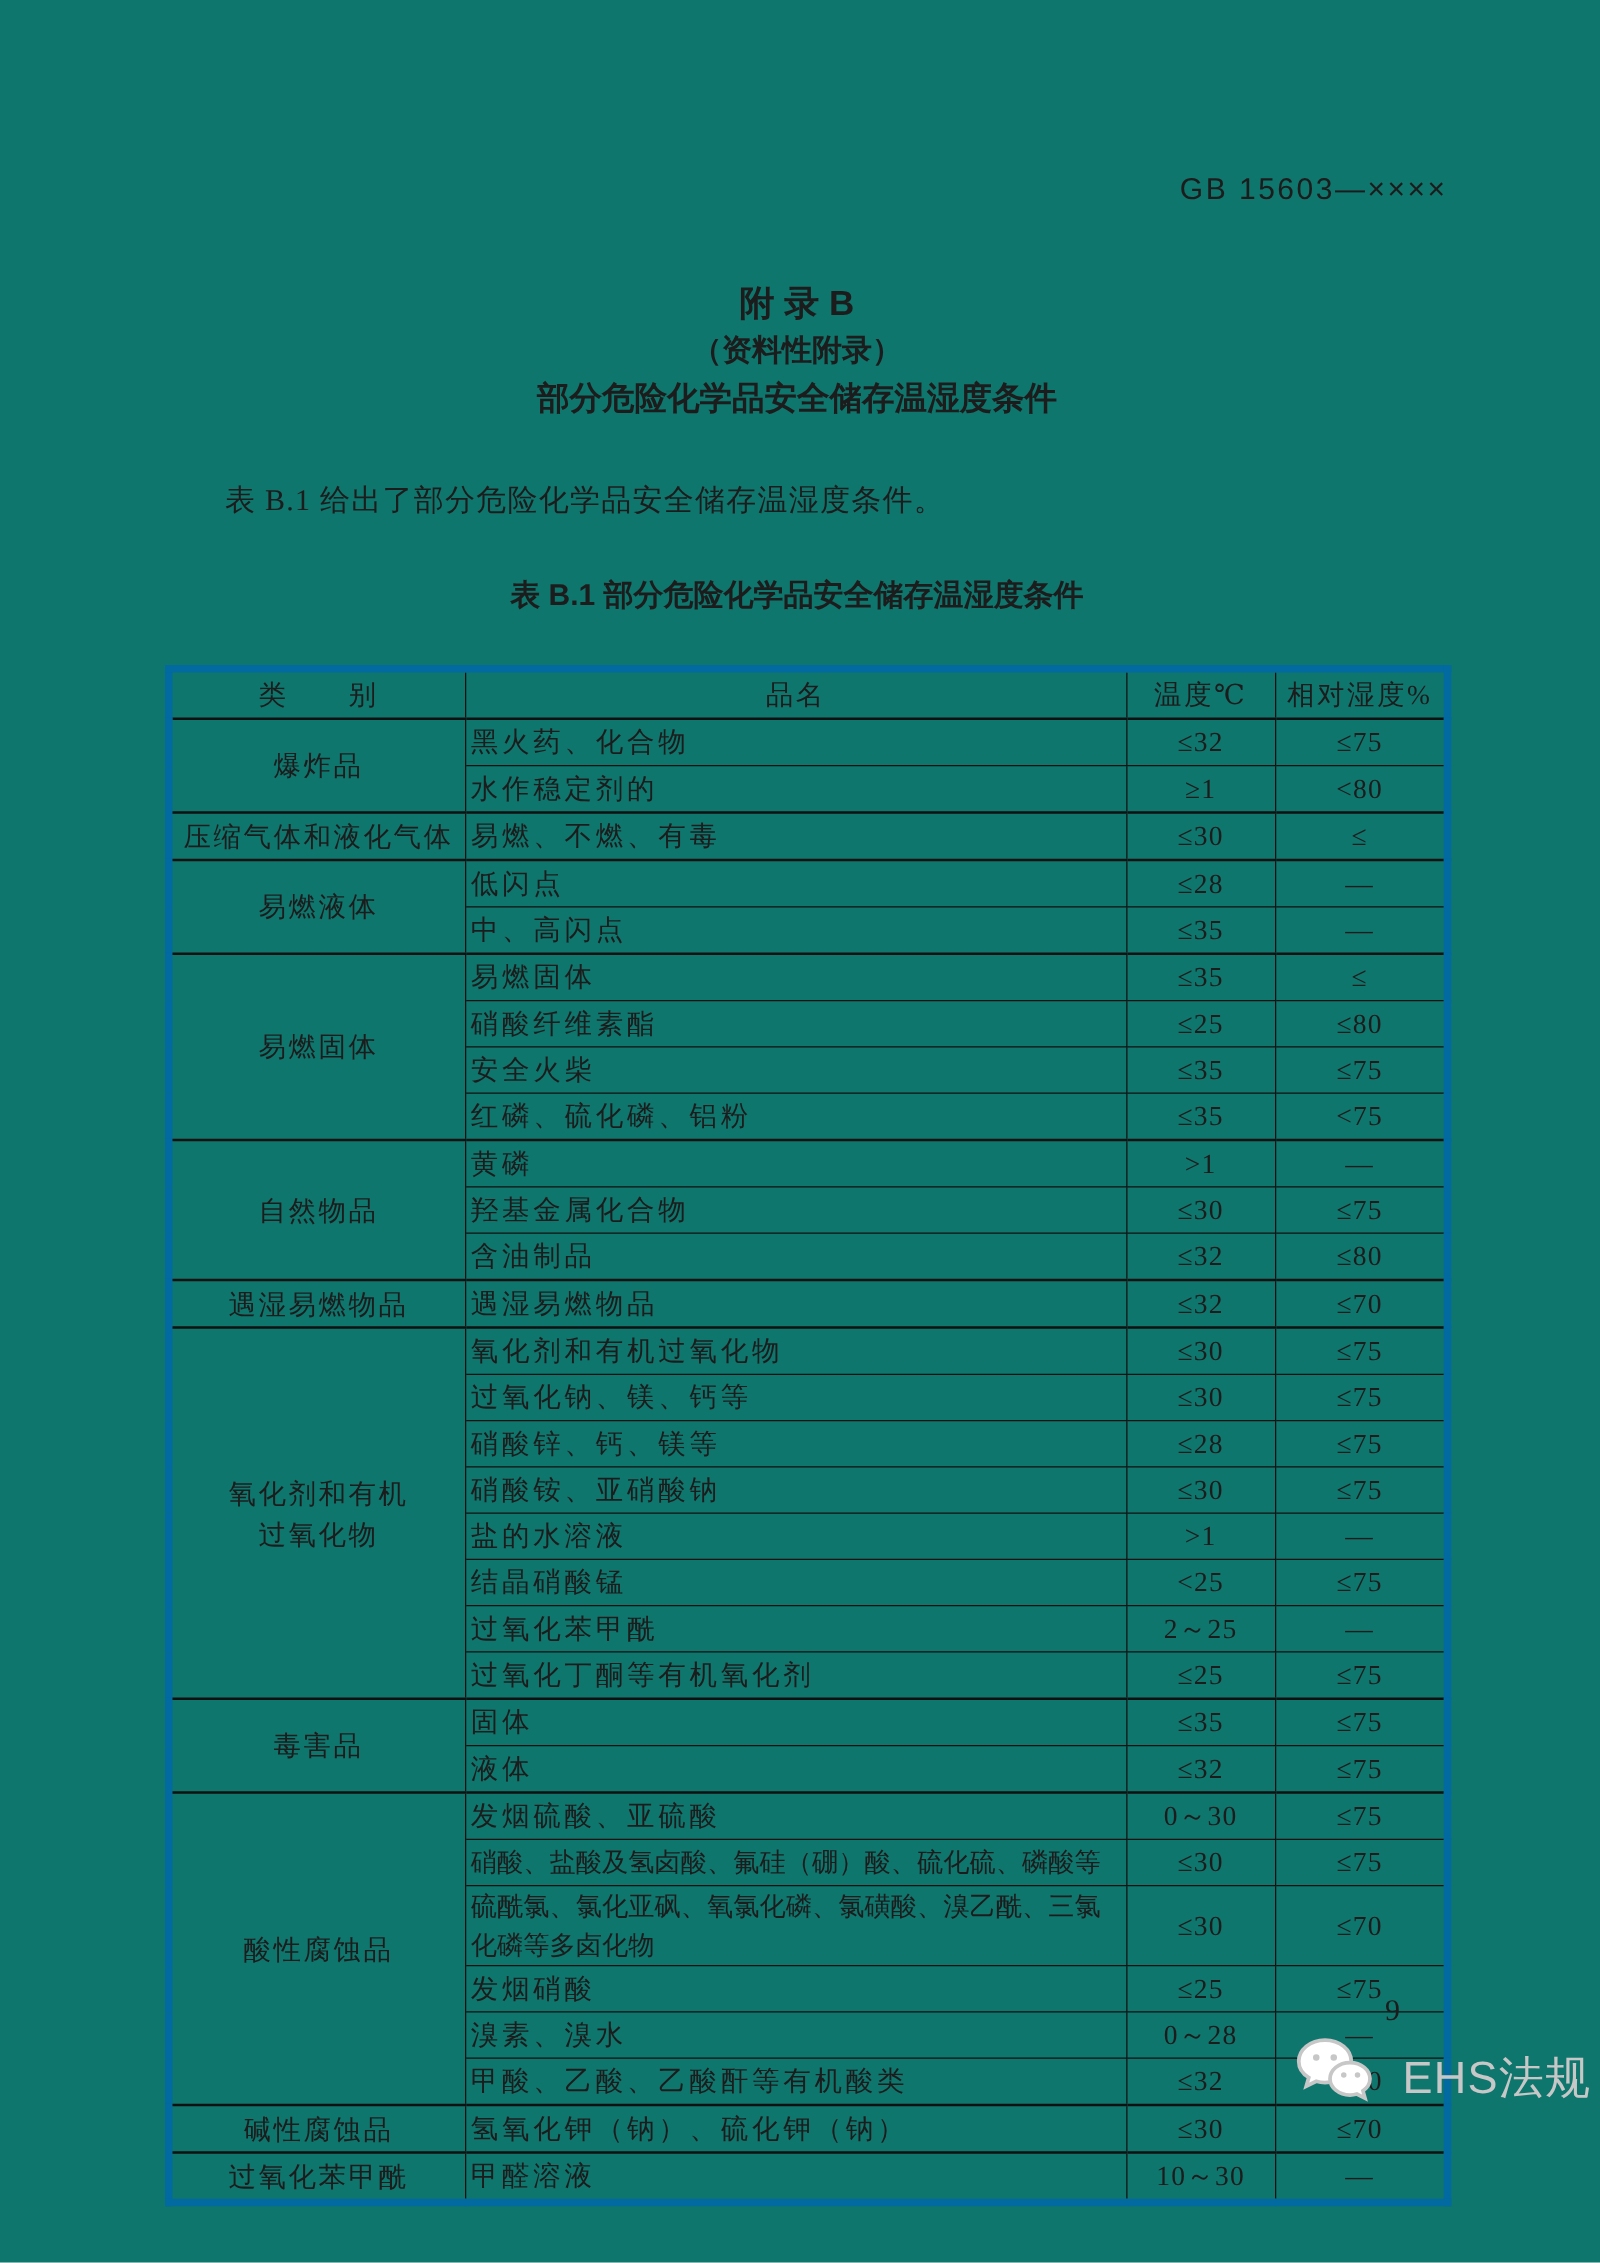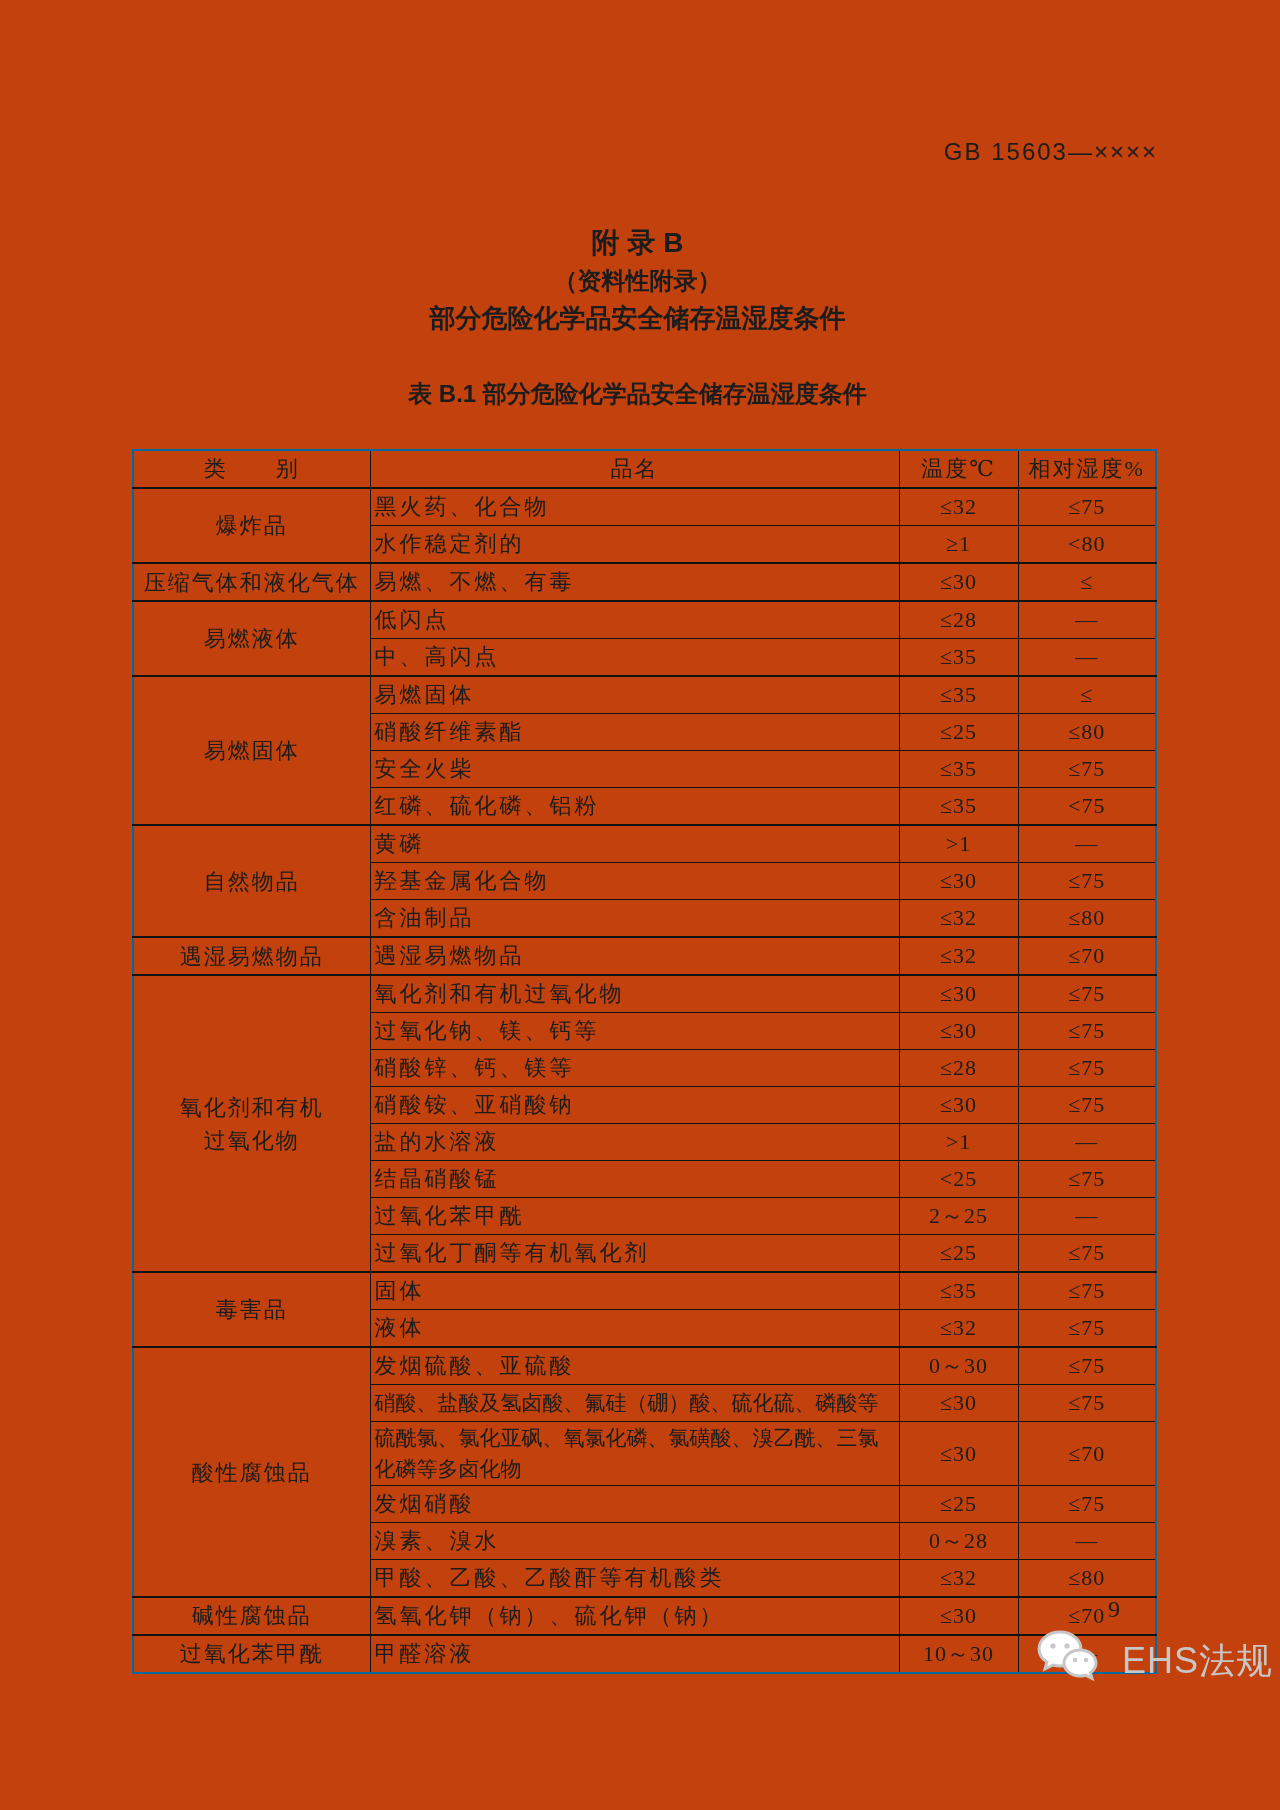--- a/index.html
+++ b/index.html
@@ -1,19 +1,19 @@
 <!DOCTYPE html>
 <html><head>
 <meta charset="utf-8">
 <style>
   html,body{margin:0;padding:0;background:#e9e9e9;}
   .page{
     position:relative;
     width:1280px;height:1810px;
-    background:#c2410c;
+    background:#0f766e;
     margin:0 auto;
     overflow:hidden;
     font-family:"Liberation Serif","DejaVu Serif",serif;
     color:#1c1c1c;
   }
   .doc-number{
     position:absolute;top:138px;right:122px;
     font-family:"Liberation Sans","DejaVu Sans",sans-serif;
     font-size:24px;letter-spacing:2px;color:#1c1c1c;
   }
@@ -43,21 +43,21 @@
   .table-caption{
     margin:46px 0 12px 0;text-align:center;
     font-family:"Liberation Sans","DejaVu Sans",sans-serif;
     font-size:24px;font-weight:bold;line-height:1.2;
   }
   table.cond{
     margin-top:40px;
     width:1023px;
     border-collapse:collapse;
     table-layout:fixed;
-    border:2px solid #0369a1;
+    border:6px solid #0369a1;
     font-size:22px;
   }
   table.cond th, table.cond td{
     border:1px solid #111;
     height:34px;
     padding:1px 4px;
     vertical-align:middle;
     font-weight:normal;
   }
   table.cond thead th{
@@ -108,20 +108,21 @@
 
 <div class="page">
 
   <div class="doc-number">GB 15603—××××</div>
 
   <div class="content">
     <div class="app-title">附  录  B</div>
     <div class="app-subtitle">（资料性附录）</div>
     <div class="app-heading">部分危险化学品安全储存温湿度条件</div>
 
+    <p class="intro">表 B.1 给出了部分危险化学品安全储存温湿度条件。</p>
 
     <div class="table-caption">表 B.1  部分危险化学品安全储存温湿度条件</div>
 
     <table class="cond">
       <colgroup>
         <col style="width:237px">
         <col style="width:529px">
         <col style="width:119px">
         <col style="width:138px">
       </colgroup>

